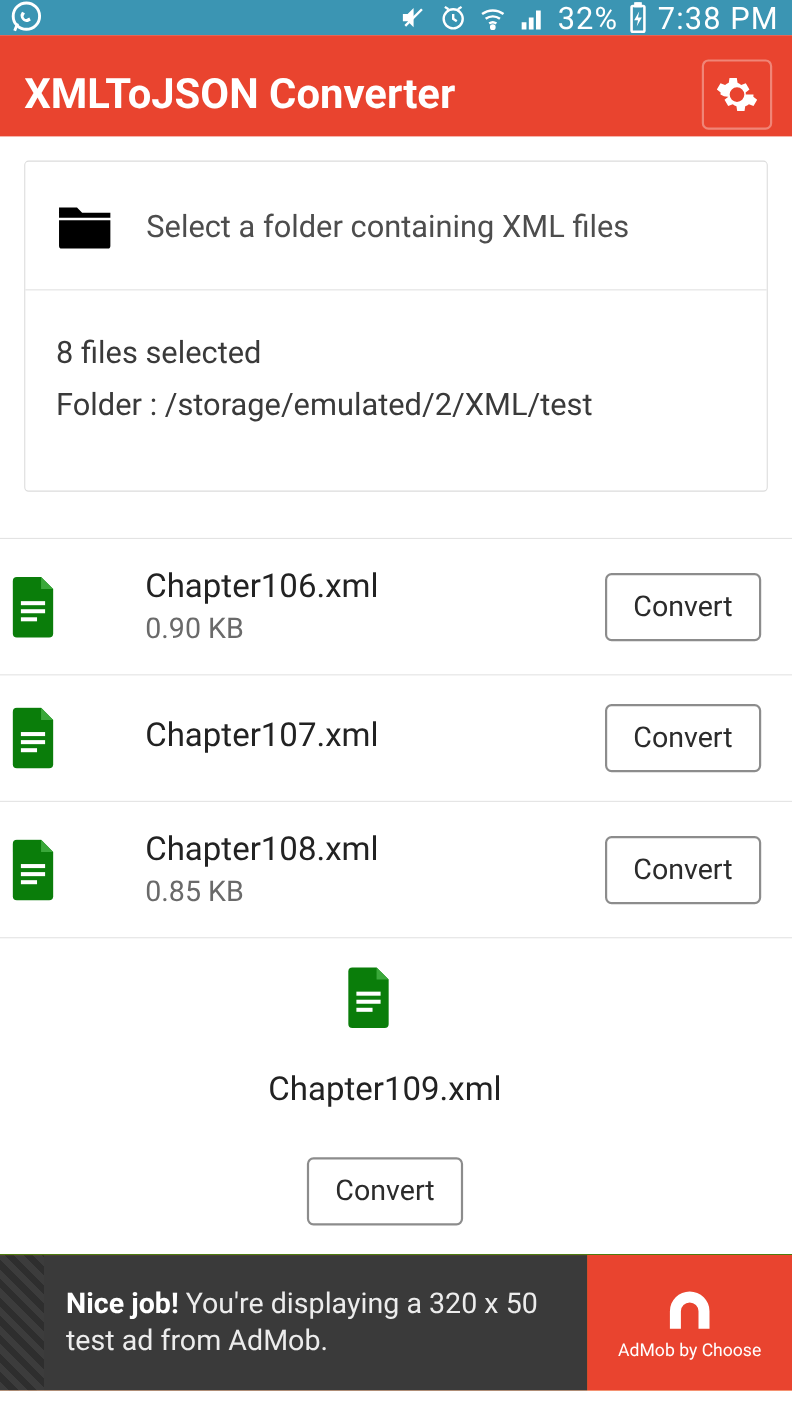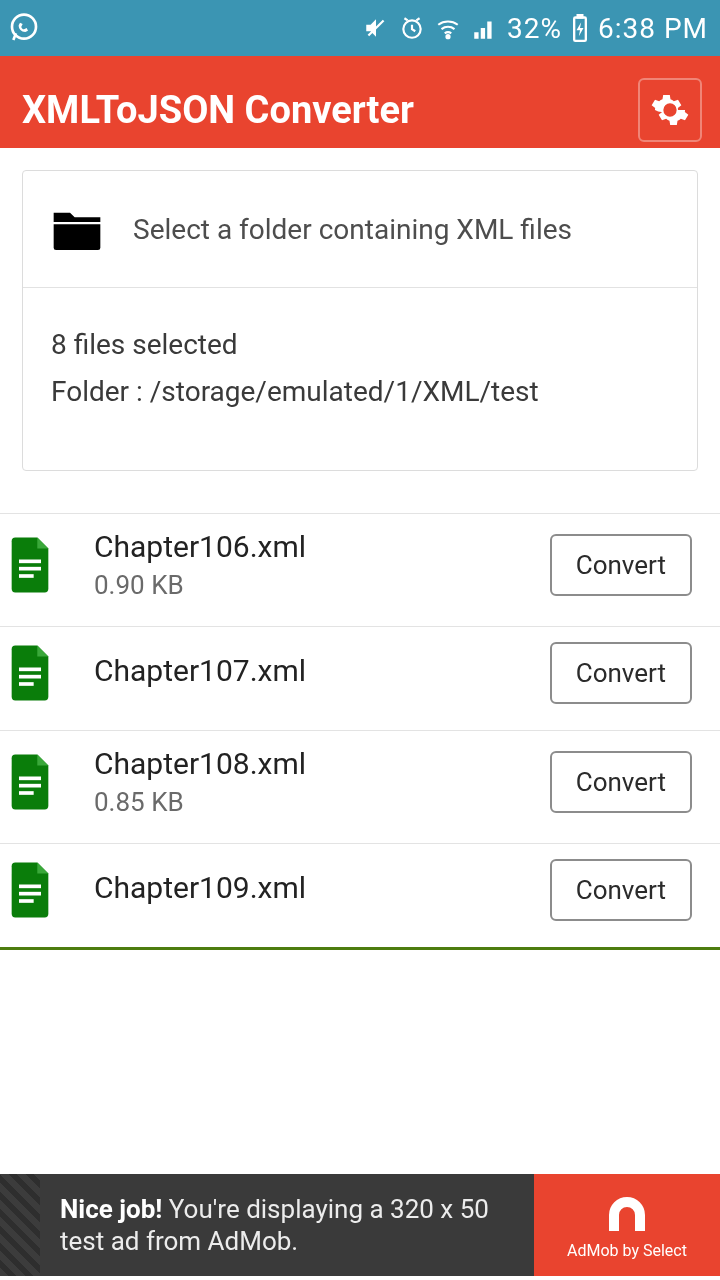--- a/index.html
+++ b/index.html
@@ -1,19 +1,19 @@
 <!DOCTYPE html>
 <html><head>
 <meta charset="utf-8">
 <style>
 * { margin: 0; padding: 0; box-sizing: border-box; font-family: Roboto, -apple-system, "Helvetica Neue", Arial, sans-serif; }
 html, body { width: 720px; height: 1280px; background: #ffffff; overflow: hidden; }
 
 .status-bar {
-  height: 56px;
+  height: 32px;
   background: #3b95b3;
   display: flex;
   align-items: center;
   justify-content: space-between;
   padding: 0 12px 0 8px;
   color: #fff;
 }
 .status-left, .status-right { display: flex; align-items: center; gap: 10px; }
 .status-right span { font-size: 28px; letter-spacing: 1px; }
 .status-icon { display: inline-flex; }
@@ -81,41 +81,42 @@
   border: 1px solid #c9c9c9;
   border-left: none;
   border-top-right-radius: 4px;
   border-bottom-right-radius: 4px;
 }
 
 .list { margin-top: 42px; }
 .file-row {
   display: flex;
   align-items: center;
-  padding: 15px 28px 26px 8px;
+  padding: 26px 28px 26px 8px;
   border-top: 1px solid #e3e3e3;
-}
-.file-row:last-child { border-bottom: 3px solid #4d7c0f; }
+  gap: 38px;
+}
+.file-row:last-child { border-bottom: 5px solid #4d7c0f; flex-direction: column; }
 .file-icon { flex: 0 0 56px; margin-right: 30px; }
 .file-text { flex: 1; }
 .file-name { font-size: 30px; color: #222; margin-bottom: 6px; }
 .file-size { font-size: 26px; color: #6a6a6a; }
 .row-convert-btn {
   border: 2px solid #8c8c8c;
   border-radius: 6px;
   padding: 14px 24px;
   font-size: 26px;
   color: #2b2b2b;
   background: #fff;
 }
 
 .ad-banner {
   position: absolute;
-  left: 0; right: 0; bottom: 4px;
-  height: 102px;
+  left: 0; right: 0; bottom: 16px;
+  height: 123px;
   display: flex;
   background: #f97316;
 }
 .ad-edge { width: 40px; background: repeating-linear-gradient(45deg,#3c3c3c 0 6px,#2e2e2e 6px 12px); }
 .ad-main {
   flex: 1;
   background: #3a3a3a;
   color: #ececec;
   display: flex;
   align-items: center;
@@ -175,21 +176,21 @@
         </svg>
     </span>
     <span>32%</span>
     <span class="status-icon">
       <svg width="16" height="28" viewBox="0 0 12 24" fill="none" stroke="#fff" stroke-width="2">
           <rect x="1" y="3" width="10" height="20" rx="1"></rect>
           <rect x="4" y="0" width="4" height="3" fill="#fff"></rect>
           <path d="M7 7l-4 7h3l-1 5 4-7H6z" fill="#fff" stroke="none"></path>
         </svg>
     </span>
-    <span>6:38 PM</span>
+    <span>7:38 PM</span>
   </div>
 </div>
 
 <div class="app-bar">
   <div class="app-title">XMLToJSON Converter</div>
   <div class="gear-btn">
     <span>
       <svg width="40" height="40" viewBox="0 0 24 24" fill="#fff">
           <path d="M12 8a4 4 0 1 0 0 8 4 4 0 0 0 0-8zm9 4a7 7 0 0 1-.1 1.2l2.1 1.6-2 3.4-2.5-1a7 7 0 0 1-2 1.2l-.4 2.6h-4l-.4-2.6a7 7 0 0 1-2-1.2l-2.5 1-2-3.4 2.1-1.6A7 7 0 0 1 3 12c0-.4 0-.8.1-1.2L1 9.2l2-3.4 2.5 1a7 7 0 0 1 2-1.2L7.9 3h4l.4 2.6a7 7 0 0 1 2 1.2l2.5-1 2 3.4-2.1 1.6c.1.4.1.8.1 1.2z"></path>
         </svg>
@@ -206,21 +207,21 @@
             <path d="M2 3h7l2 2h11v2H2z"></path>
             <path d="M2 8h20v10a1 1 0 0 1-1 1H3a1 1 0 0 1-1-1z"></path>
           </svg>
       </span>
       <div class="card-top-text">
         <div class="ct-sub">Select a folder containing XML files</div>
       </div>
     </div>
     <div class="card-bottom">
       <div class="line">8 files selected</div>
-      <div class="line">Folder : /storage/emulated/1/XML/test</div>
+      <div class="line">Folder : /storage/emulated/2/XML/test</div>
     </div>
   </div>
 
 </div>
 
 <div class="list">
   <div class="file-row">
     <span class="file-icon">
       <svg width="44" height="56" viewBox="0 0 24 30" fill="#0a7d0a">
           <path d="M4 0h12l6 6v22a2 2 0 0 1-2 2H4a2 2 0 0 1-2-2V2a2 2 0 0 1 2-2z"></path>
@@ -292,15 +293,15 @@
   <div class="ad-edge"></div>
   <div class="ad-main">
     <div><b>Nice job!</b><span> You're displaying a 320 x 50 test ad from AdMob.</span></div>
   </div>
   <div class="ad-right">
     <span>
       <svg width="56" height="48" viewBox="0 0 24 24" fill="#fff">
           <path d="M12 3a9 9 0 0 0-9 9v8h5v-8a4 4 0 1 1 8 0v8h5v-8a9 9 0 0 0-9-9z"></path>
         </svg>
     </span>
-    <span class="ad-label">AdMob by Select</span>
+    <span class="ad-label">AdMob by Choose</span>
   </div>
 </div>
 
 </body></html>

